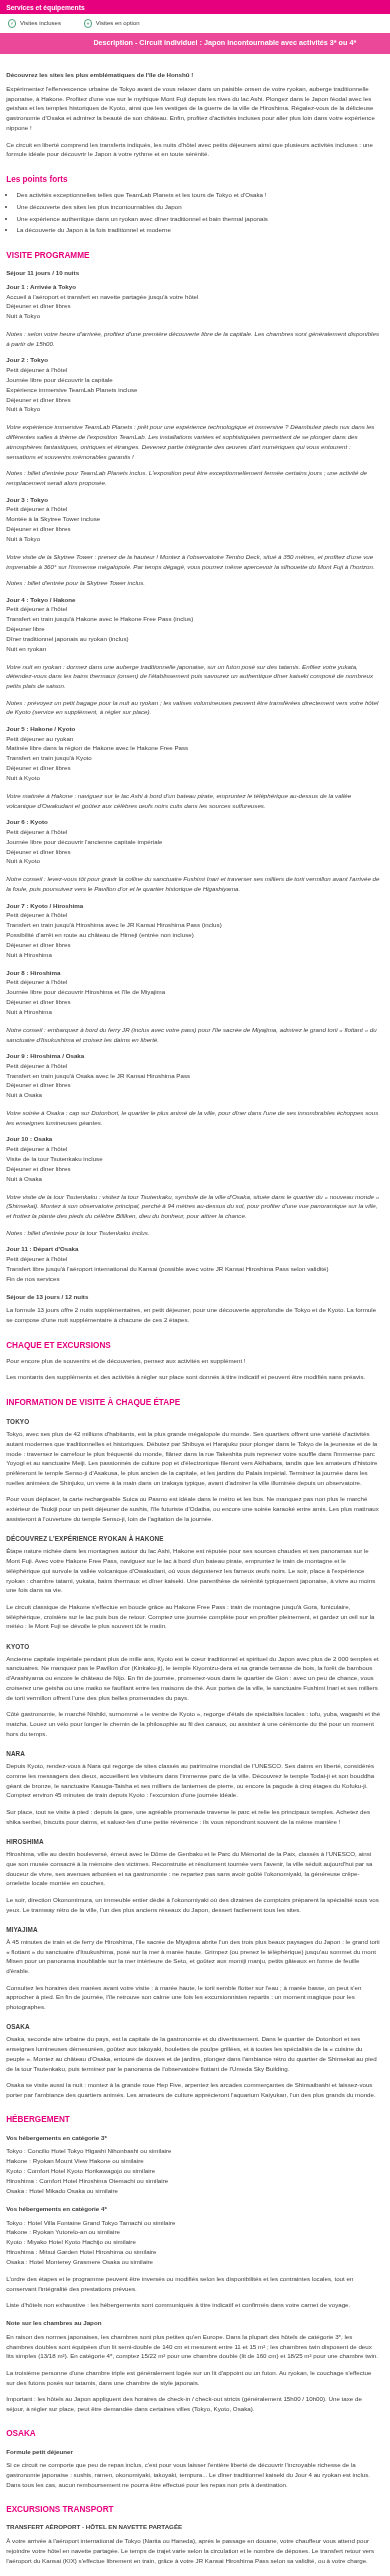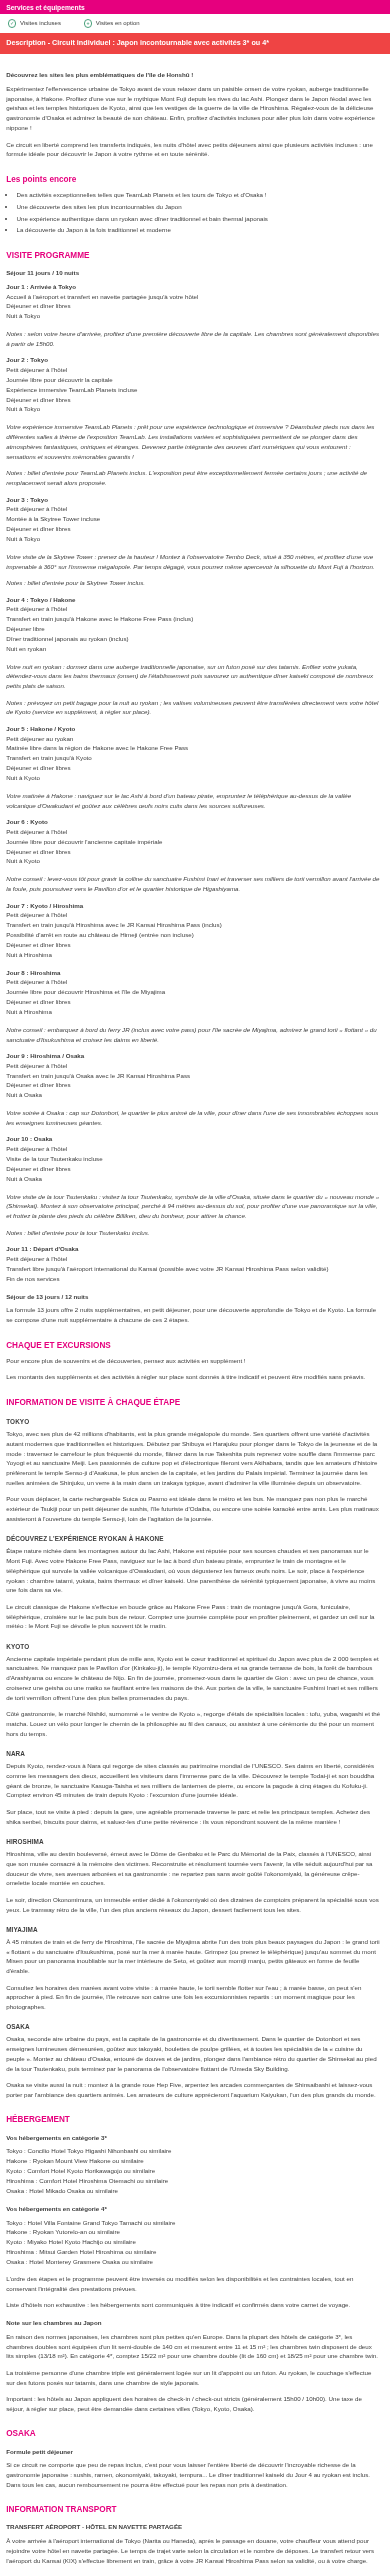--- a/index.html
+++ b/index.html
@@ -7,21 +7,21 @@
   body{font-family:"Liberation Sans","DejaVu Sans",sans-serif;color:#3d3d3d;}
   .page{width:391px;min-height:3470px;background:#ffffff;box-sizing:border-box;overflow:hidden;}
 
   .topbar{background:#e6007e;color:#ffffff;font-weight:bold;font-size:6.7px;padding:3.6px 6.2px;}
 
   .legend{display:flex;align-items:center;gap:23px;padding:5.2px 8.2px;}
   .legend-item{display:flex;align-items:center;gap:3.6px;font-size:6px;color:#3d3d3d;}
   .licon{width:8.2px;height:8.2px;border:0.8px solid #4aa17c;border-radius:50%;color:#4aa17c;
          display:flex;align-items:center;justify-content:center;font-size:5.2px;font-weight:bold;box-sizing:border-box;}
 
-  .banner{background:#ef4444;color:#ffffff;padding:5.2px 6.2px;}
+  .banner{background:#ec4899;color:#ffffff;padding:5.2px 6.2px;text-align:right;}
   .banner-text{max-width:350px;font-weight:bold;font-size:7.2px;line-height:1.45;}
 
   .content{padding:8.2px 10.3px 36px 6.2px;}
 
   .h2{color:#e6007e;font-weight:bold;font-size:8.2px;margin:15.5px 0 6.2px;}
   .h3{color:#3d3d3d;font-weight:bold;font-size:6.4px;margin:11.3px 0 4.1px;letter-spacing:0.1px;}
   .para{font-size:6.2px;line-height:9.8px;margin:0 0 6.7px;}
   .italic{font-style:italic;}
   .bold-line{font-size:6.2px;font-weight:bold;line-height:9.8px;margin:8.2px 0 4.1px;}
   .bullets{margin:2.1px 0 9.3px;padding-left:10.3px;}
@@ -53,21 +53,21 @@
   </div>
 
   <div class="banner">
     <div class="banner-text">Description - Circuit individuel : Japon incontournable avec activités 3* ou 4*</div>
   </div>
 
   <div class="content" id="blocks">
       <div class="bold-line">Découvrez les sites les plus emblématiques de l'île de Honshū !</div>
       <p class="para">Expérimentez l'effervescence urbaine de Tokyo avant de vous relaxer dans un paisible onsen de votre ryokan, auberge traditionnelle japonaise, à Hakone. Profitez d'une vue sur le mythique Mont Fuji depuis les rives du lac Ashi. Plongez dans le Japon féodal avec les geishas et les temples historiques de Kyoto, ainsi que les vestiges de la guerre de la ville de Hiroshima. Régalez-vous de la délicieuse gastronomie d'Osaka et admirez la beauté de son château. Enfin, profitez d'activités incluses pour aller plus loin dans votre expérience nippone !</p>
       <p class="para">Ce circuit en liberté comprend les transferts indiqués, les nuits d'hôtel avec petits déjeuners ainsi que plusieurs activités incluses : une formule idéale pour découvrir le Japon à votre rythme et en toute sérénité.</p>
-      <div class="h2">Les points encore</div>
+      <div class="h2">Les points forts</div>
       <ul class="bullets">
         <li>Des activités exceptionnelles telles que TeamLab Planets et les tours de Tokyo et d'Osaka !</li>
         <li>Une découverte des sites les plus incontournables du Japon</li>
         <li>Une expérience authentique dans un ryokan avec dîner traditionnel et bain thermal japonais</li>
         <li>La découverte du Japon à la fois traditionnel et moderne</li>
       </ul>
       <div class="h2">VISITE PROGRAMME</div>
       <div class="bold-line">Séjour 11 jours / 10 nuits</div>
       <div class="day">
         <div class="day-title">Jour 1 : Arrivée à Tokyo</div>
@@ -207,19 +207,19 @@
       </div>
       <p class="para">L'ordre des étapes et le programme peuvent être inversés ou modifiés selon les disponibilités et les contraintes locales, tout en conservant l'intégralité des prestations prévues.</p>
       <p class="para">Liste d'hôtels non exhaustive : les hébergements sont communiqués à titre indicatif et confirmés dans votre carnet de voyage.</p>
       <div class="bold-line">Note sur les chambres au Japon</div>
       <p class="para">En raison des normes japonaises, les chambres sont plus petites qu'en Europe. Dans la plupart des hôtels de catégorie 3*, les chambres doubles sont équipées d'un lit semi-double de 140 cm et mesurent entre 11 et 15 m² ; les chambres twin disposent de deux lits simples (13/18 m²). En catégorie 4*, comptez 15/22 m² pour une chambre double (lit de 160 cm) et 18/25 m² pour une chambre twin.</p>
       <p class="para">La troisième personne d'une chambre triple est généralement logée sur un lit d'appoint ou un futon. Au ryokan, le couchage s'effectue sur des futons posés sur tatamis, dans une chambre de style japonais.</p>
       <p class="para">Important : les hôtels au Japon appliquent des horaires de check-in / check-out stricts (généralement 15h00 / 10h00). Une taxe de séjour, à régler sur place, peut être demandée dans certaines villes (Tokyo, Kyoto, Osaka).</p>
       <div class="h2">OSAKA</div>
       <div class="bold-line">Formule petit déjeuner</div>
       <p class="para">Si ce circuit ne comporte que peu de repas inclus, c'est pour vous laisser l'entière liberté de découvrir l'incroyable richesse de la gastronomie japonaise : sushis, ramen, okonomiyaki, takoyaki, tempura... Le dîner traditionnel kaiseki du Jour 4 au ryokan est inclus. Dans tous les cas, aucun remboursement ne pourra être effectué pour les repas non pris à destination.</p>
-      <div class="h2">INFORMATION TRANSPORT</div>
+      <div class="h2">EXCURSIONS TRANSPORT</div>
       <div class="bold-line">TRANSFERT AÉROPORT - HÔTEL EN NAVETTE PARTAGÉE</div>
       <p class="para">À votre arrivée à l'aéroport international de Tokyo (Narita ou Haneda), après le passage en douane, votre chauffeur vous attend pour rejoindre votre hôtel en navette partagée. Le temps de trajet varie selon la circulation et le nombre de déposes. Le transfert retour vers l'aéroport du Kansai (KIX) s'effectue librement en train, grâce à votre JR Kansai Hiroshima Pass selon sa validité, ou à votre charge.</p>
     </div>
 
 </div>
 
 
 </body></html>

